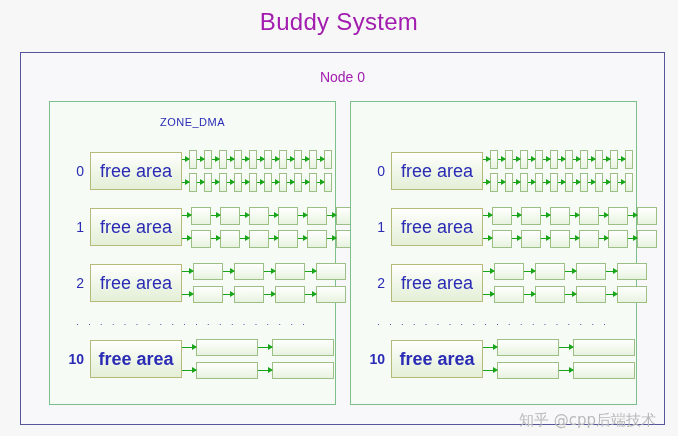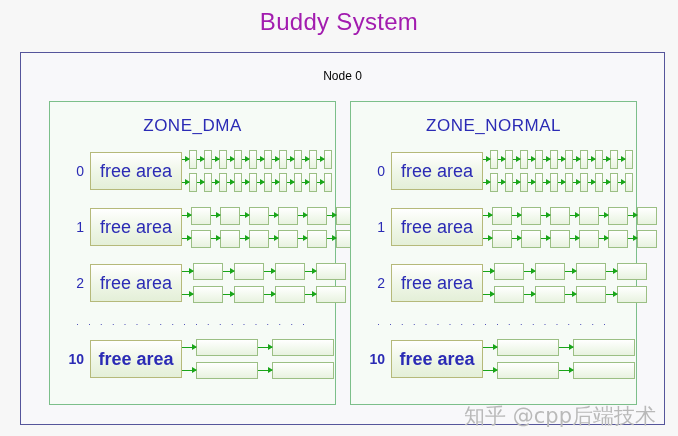--- a/index.html
+++ b/index.html
@@ -38,22 +38,22 @@
     border: 1.5px solid #55559b;
     background: #f8f8fa;
     box-sizing: border-box;
   }
   #node-label {
     position: absolute;
     left: 0;
     top: 16px;
     width: 100%;
     text-align: center;
-    font-size: 12px;
-    color: #000000;
+    font-size: 14px;
+    color: #a21caf;
   }
 
   
   .zone {
     position: absolute;
     top: 48px;
     width: 287px;
     height: 304px;
     border: 1.5px solid #7cbf8a;
     background: #f6fbf6;
@@ -61,21 +61,21 @@
   }
   #zone-dma    { left: 28px; }
   #zone-normal { left: 329px; }
 
   .zone-label {
     position: absolute;
     left: 0;
     top: 14px;
     width: 100%;
     text-align: center;
-    font-size: 17px;
+    font-size: 11px;
     color: #2b2bb5;
     letter-spacing: 0.5px;
   }
 
   
   .order-row {
     position: absolute;
     left: 8px;
     width: 272px;
     height: 46px;
@@ -175,21 +175,21 @@
     line-height: 9px;
     white-space: nowrap;
     overflow: hidden;
   }
 
   
   #watermark {
     position: absolute;
     right: 22px;
     bottom: 6px;
-    font-size: 21px;
+    font-size: 15px;
     color: #b9b9b9;
     font-family: "DejaVu Sans", sans-serif;
     white-space: nowrap;
   }
 </style>
 </head>
 <body>
 
 <div id="page">
 
@@ -330,21 +330,20 @@
               <div class="arrow"></div>
               <div class="node-block"></div>
               <div class="arrow"></div>
               <div class="node-block"></div>
             </div>
           </div>
       </div>
     </div>
 
     <div class="zone" id="zone-normal">
-      <div class="zone-label">ZONE_NORMAL</div>
 
       <div class="order-row r0" data-row="0">
         <div class="order-index">0</div>
         <div class="free-area">free area</div>
         <div class="chains">
             <div class="chain">
               <div class="arrow"></div>
               <div class="node-block"></div>
               <div class="arrow"></div>
               <div class="node-block"></div>

